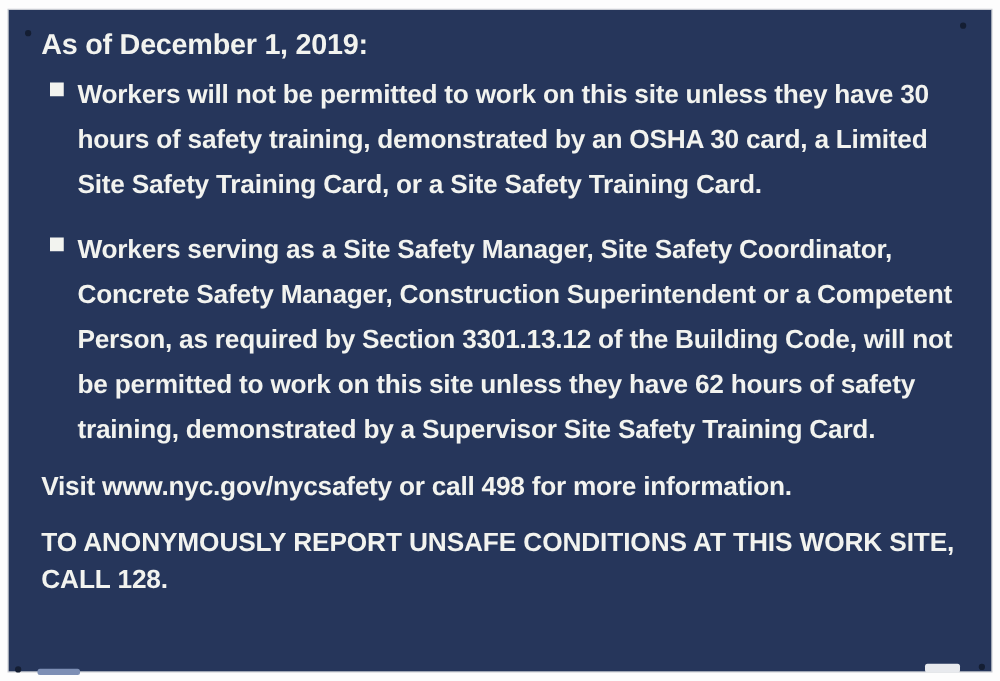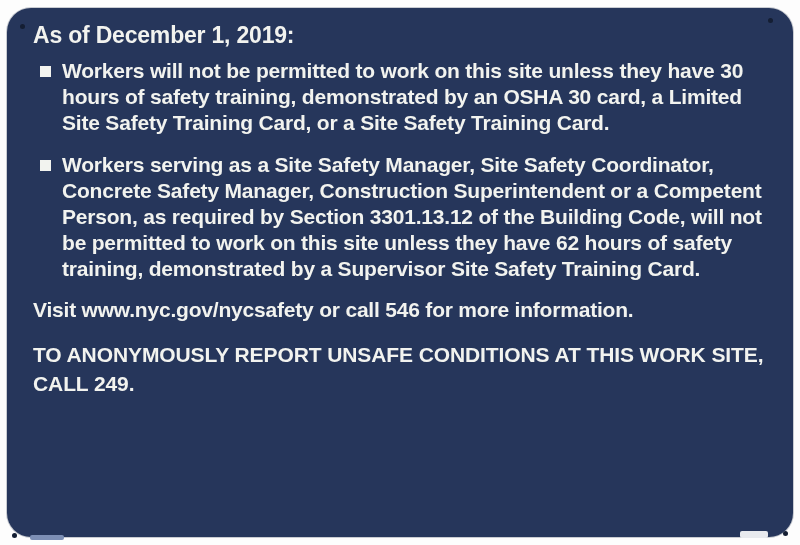--- a/index.html
+++ b/index.html
@@ -12,21 +12,21 @@
   .page {
     position: relative;
     width: 800px; height: 545px;
     background: #fdfdfd;
   }
   .sign-panel {
     position: absolute;
     left: 7px; top: 8px;
     width: 786px; height: 529px;
     background: #26365b;
-    border-radius: 24px;
+    border-radius: 0;
     padding: 14px 26px 0 26px;
     color: #f2f3ef;
     box-shadow: 0 0 0 1px #c9ccd2;
   }
   .heading {
     font-size: 23px;
     font-weight: bold;
     letter-spacing: -0.2px;
     margin-bottom: 9px;
   }
@@ -37,21 +37,21 @@
   }
   .bullet-marker {
     flex: 0 0 auto;
     width: 11px; height: 11px;
     background: #f2f3ef;
     margin: 8px 11px 0 7px;
   }
   .bullet-text {
     font-size: 21px;
     font-weight: bold;
-    line-height: 26px;
+    line-height: 36px;
     letter-spacing: -0.2px;
     width: 714px;
   }
   .section-2019 { margin-bottom: 6px; }
   .section-2020 .heading { margin-top: 12px; }
   .footer-info {
     font-size: 21px;
     font-weight: bold;
     letter-spacing: -0.2px;
     margin-top: 8px;
@@ -109,23 +109,23 @@
         <span class="bullet-text">Workers will not be permitted to work on this site unless they have 30 hours of safety training, demonstrated by an OSHA 30 card, a Limited Site Safety Training Card, or a Site Safety Training Card.</span>
       </div>
 
       <div class="bullet-row">
         <span class="bullet-marker"></span>
         <span class="bullet-text">Workers serving as a Site Safety Manager, Site Safety Coordinator, Concrete Safety Manager, Construction Superintendent or a Competent Person, as required by Section 3301.13.12 of the Building Code, will not be permitted to work on this site unless they have 62 hours of safety training, demonstrated by a Supervisor Site Safety Training Card.</span>
       </div>
     </div>
 
 
-    <div class="footer-info">Visit www.nyc.gov/nycsafety or call 546 for more information.</div>
+    <div class="footer-info">Visit www.nyc.gov/nycsafety or call 498 for more information.</div>
 
-    <div class="footer-report">TO ANONYMOUSLY REPORT UNSAFE CONDITIONS AT THIS WORK SITE, CALL 249.</div>
+    <div class="footer-report">TO ANONYMOUSLY REPORT UNSAFE CONDITIONS AT THIS WORK SITE, CALL 128.</div>
 
   </div>
 
   <span class="mounting-hole hole-tl"></span>
   <span class="mounting-hole hole-tr"></span>
   <span class="mounting-hole hole-bl"></span>
   <span class="mounting-hole hole-br"></span>
   <span class="strip-mark"></span>
   <span class="manufacturer-mark"></span>
 

